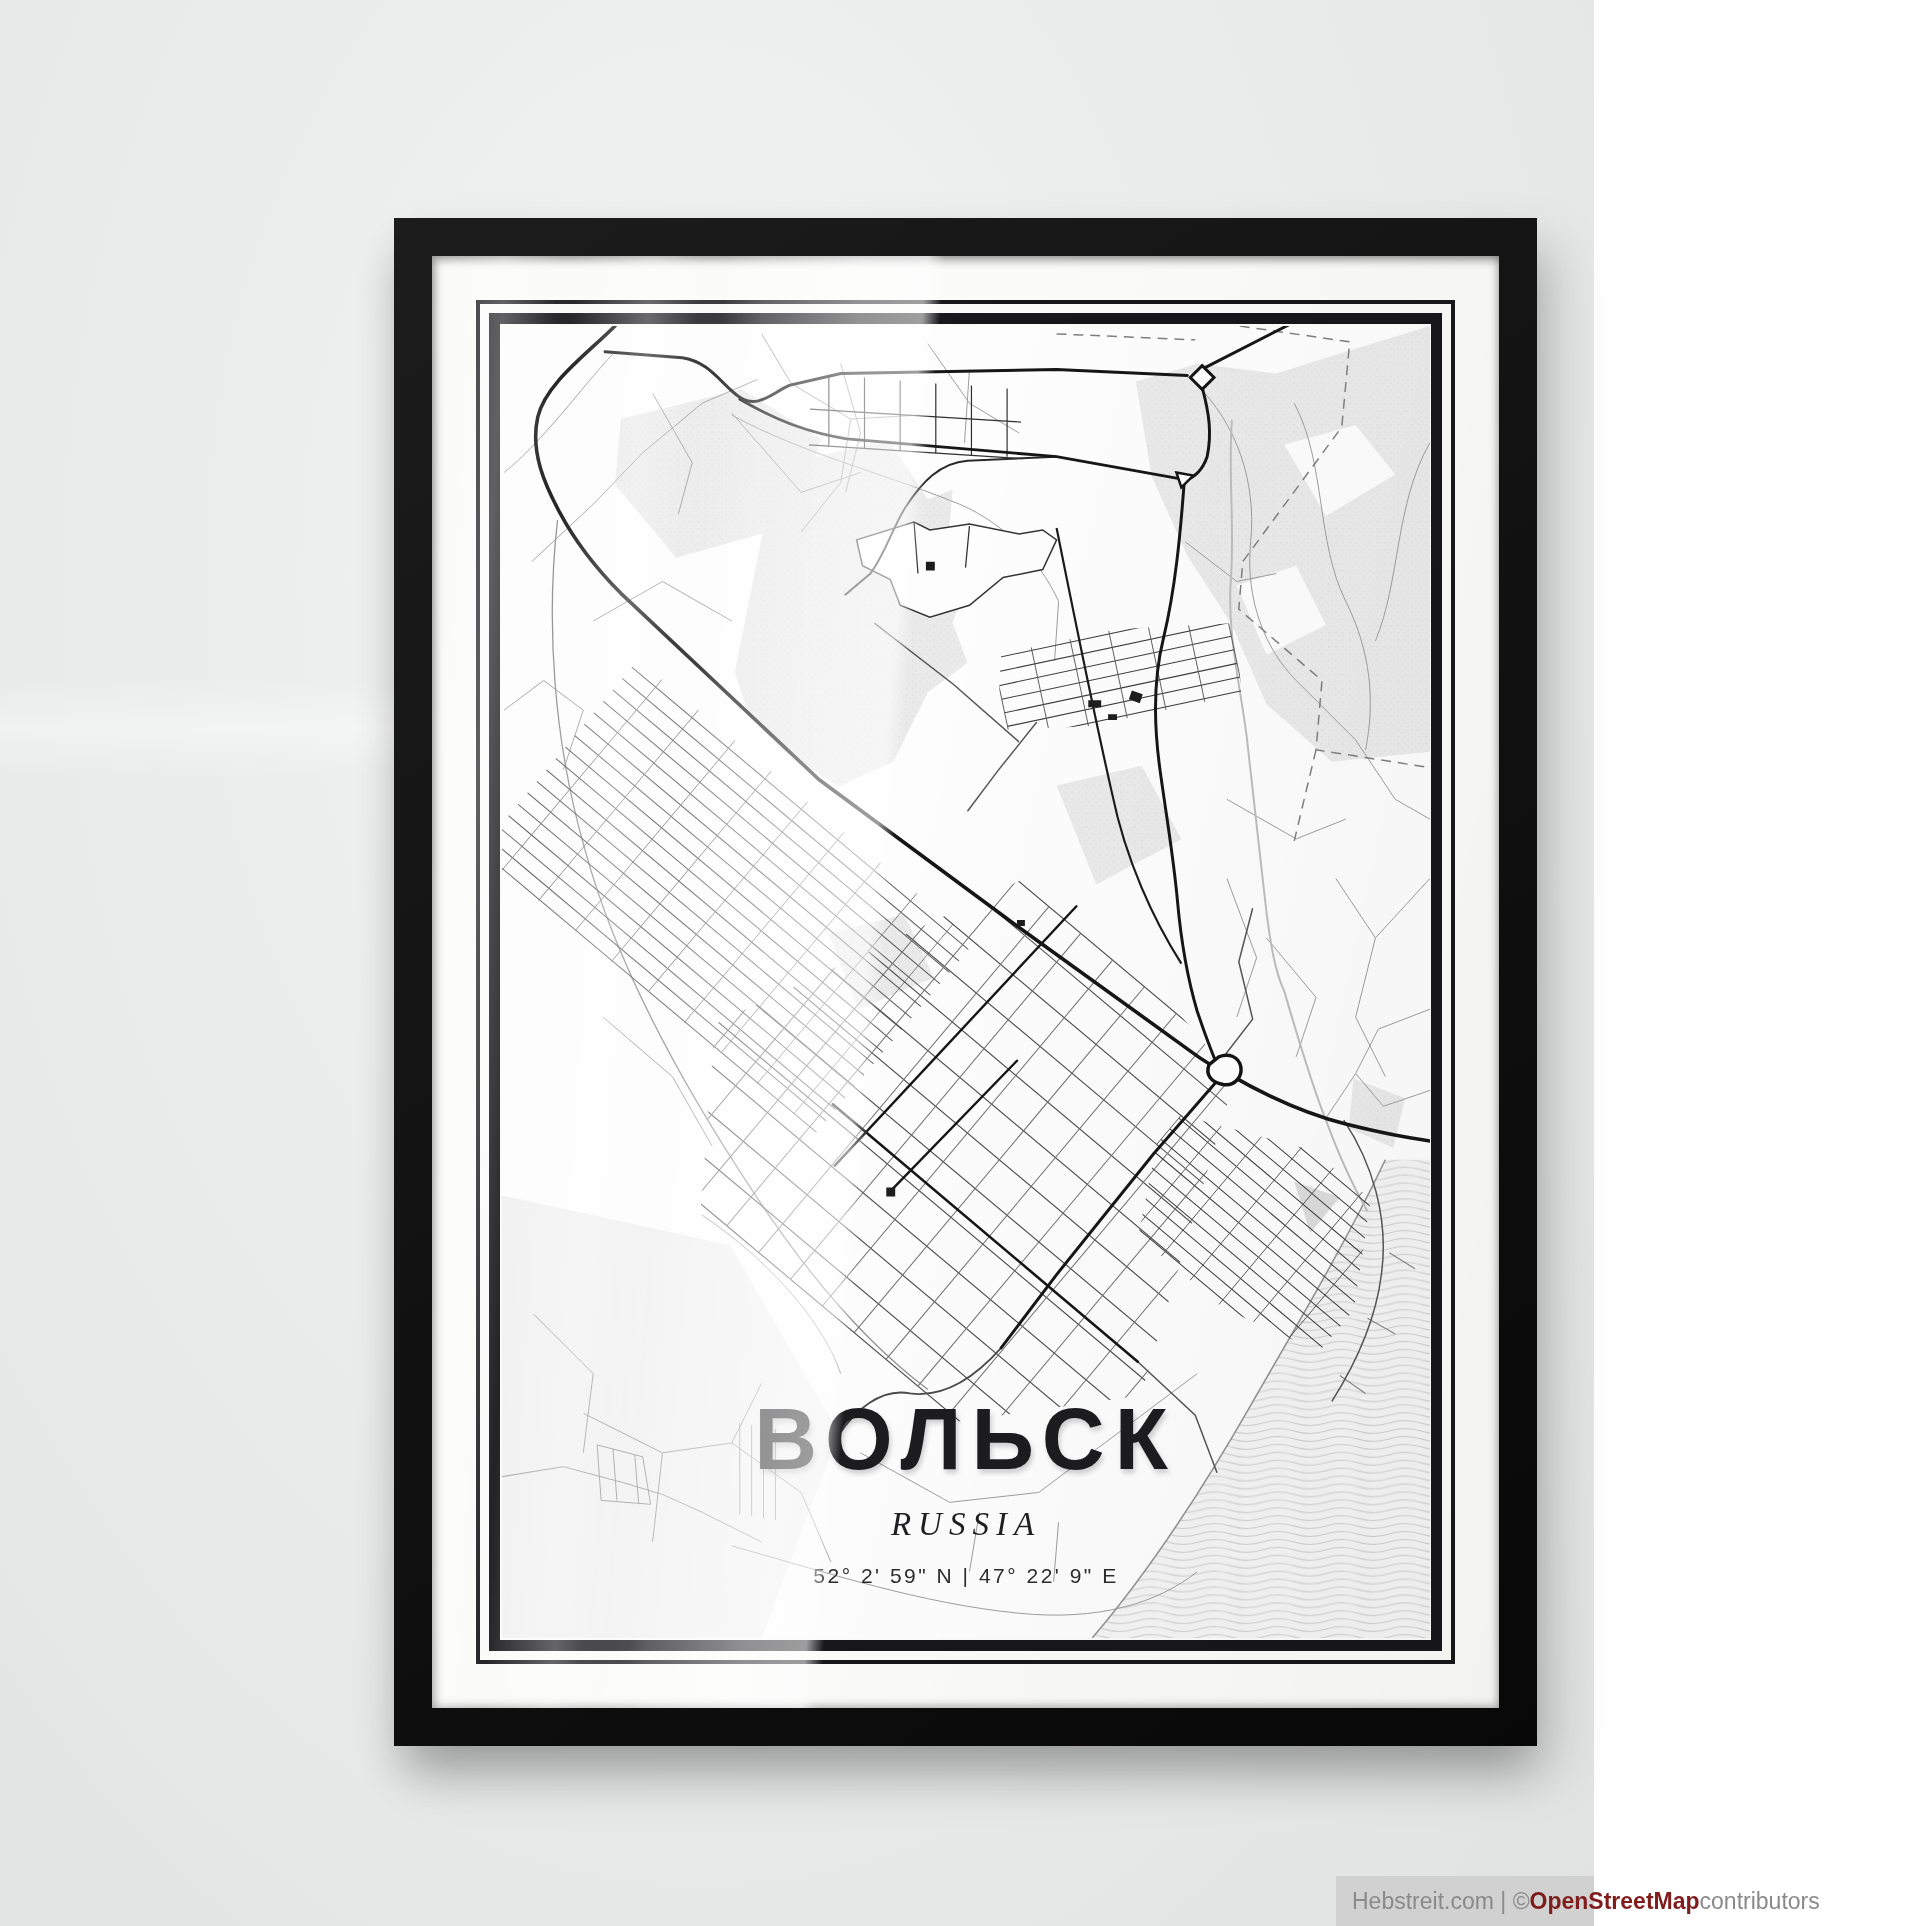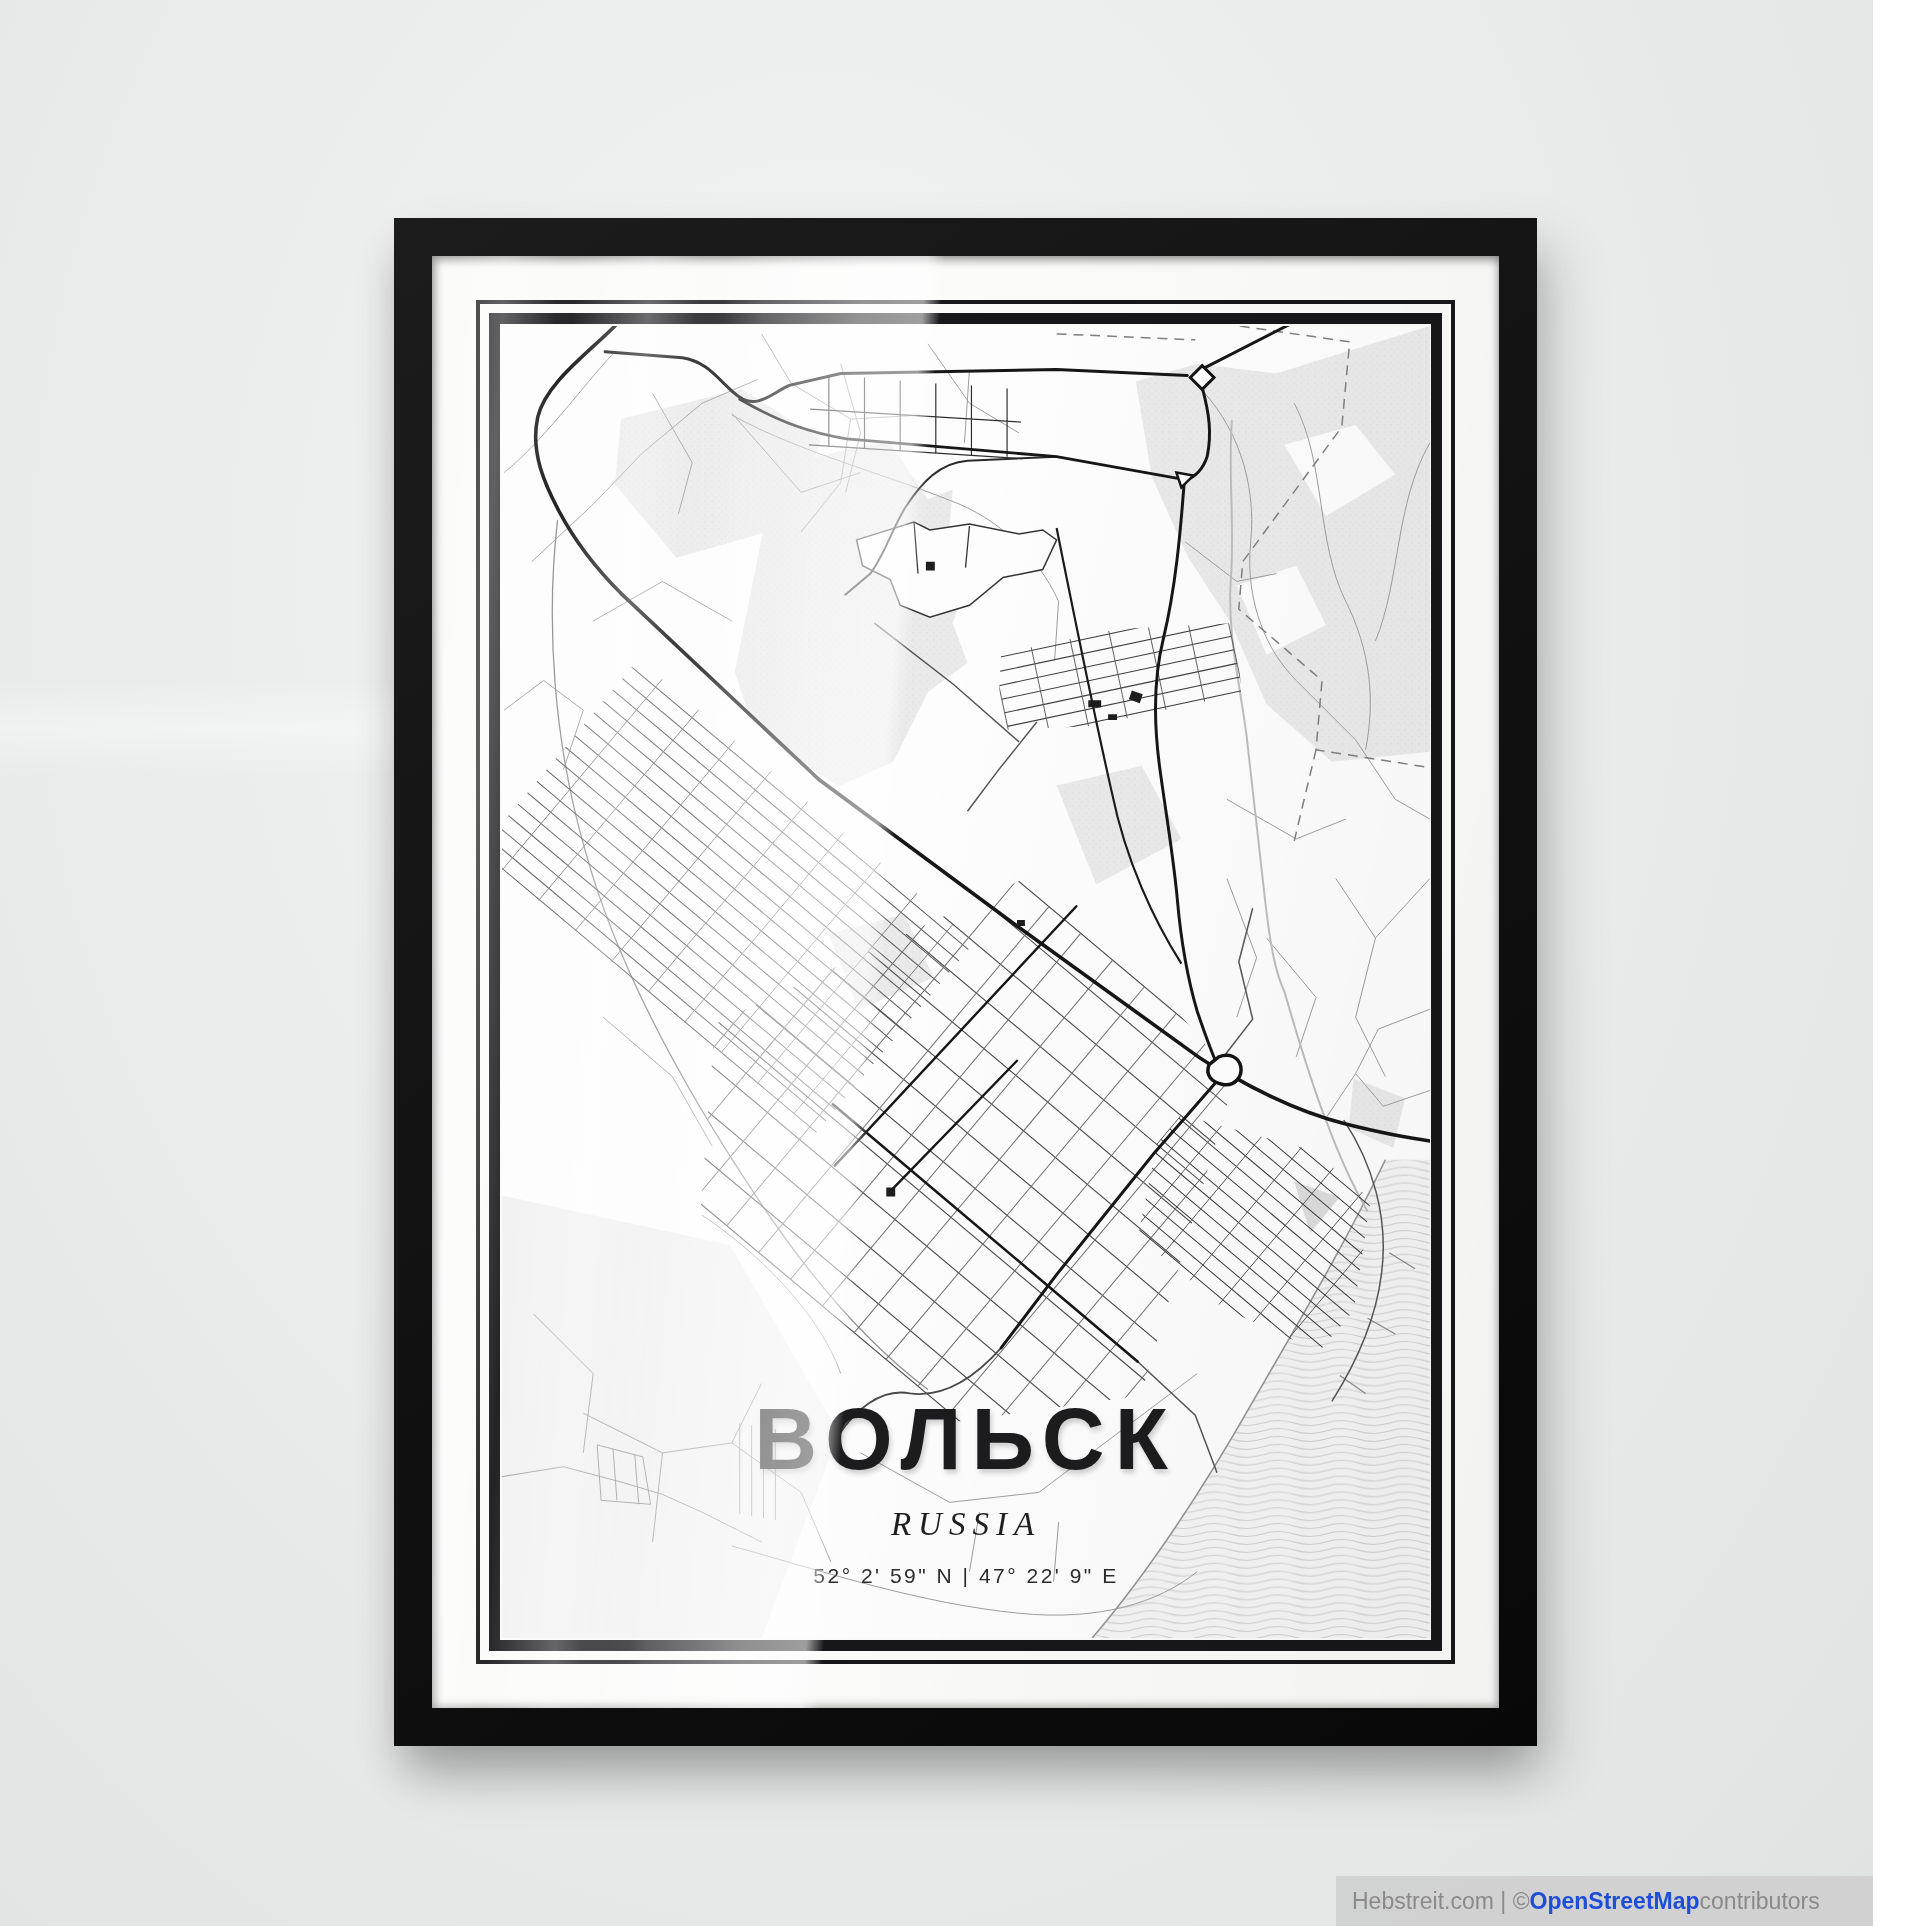--- a/index.html
+++ b/index.html
@@ -1,17 +1,17 @@
 <!DOCTYPE html>
 <html><head>
 <meta charset="utf-8">
 <style>
   html,body{margin:0;padding:0;width:1927px;height:1927px;overflow:hidden;
     font-family:"Liberation Sans",sans-serif;}
-  .wall{position:absolute;inset:0;width:1873px;height:1927px;
+  .wall{position:absolute;inset:0;width:1594px;height:1927px;
     background:radial-gradient(ellipse at 44% 30%, #f2f3f3 0%, #eaebeb 48%, #e1e2e2 100%);}
   .wall-stripe{position:absolute;left:0;top:679px;width:400px;height:99px;
     background:linear-gradient(180deg, rgba(255,255,255,0) 0%, rgba(255,255,255,0.38) 50%, rgba(255,255,255,0) 100%);}
   .poster-frame{position:absolute;left:394px;top:218px;width:1143px;height:1528px;
     background:linear-gradient(145deg,#1c1c1c 0%,#101010 55%,#080808 100%);
     box-shadow:0 30px 42px -8px rgba(0,0,0,0.24), 20px 28px 54px rgba(0,0,0,0.14);}
   .mat{position:absolute;left:38px;top:38px;right:38px;bottom:38px;background:#fbfbfa;
     overflow:hidden;
     box-shadow:inset 3px 4px 10px rgba(0,0,0,0.40), inset -2px -3px 8px rgba(0,0,0,0.22);}
   .rule-thin{position:absolute;left:44px;top:44px;right:44px;bottom:44px;
@@ -34,21 +34,21 @@
       rgba(255,255,255,0.52) 62%, rgba(255,255,255,0.58) 87%, rgba(255,255,255,0) 94%);}
   .band-left{left:95px;width:149px;transform:rotate(4deg);
     background:linear-gradient(90deg, rgba(255,255,255,0) 0%, rgba(255,255,255,0.32) 50%, rgba(255,255,255,0) 100%);}
   .band-edge{left:-30px;width:119px;transform:rotate(3deg);
     background:linear-gradient(90deg, rgba(255,255,255,0) 0%, rgba(255,255,255,0.26) 55%, rgba(255,255,255,0) 100%);}
   .sheen{position:absolute;inset:0;pointer-events:none;
     background:linear-gradient(102deg, rgba(255,255,255,0.10) 0%, rgba(255,255,255,0) 42%, rgba(0,0,0,0.035) 100%);}
   .attribution-bar{position:absolute;left:1336px;top:1876px;right:0;bottom:0;
     background:rgba(208,208,208,0.93);display:flex;align-items:center;padding:0 16px;
     font-size:23px;color:#8a8a8a;white-space:nowrap;}
-  .attribution-bar .brand{font-weight:700;color:#1d4ed8;}
+  .attribution-bar .brand{font-weight:700;color:#7f1d1d;}
 </style>
 </head>
 <body>
 
 <div class="wall">
   <div class="wall-stripe"></div>
 
   <div class="poster-frame">
     <div class="mat">
 

